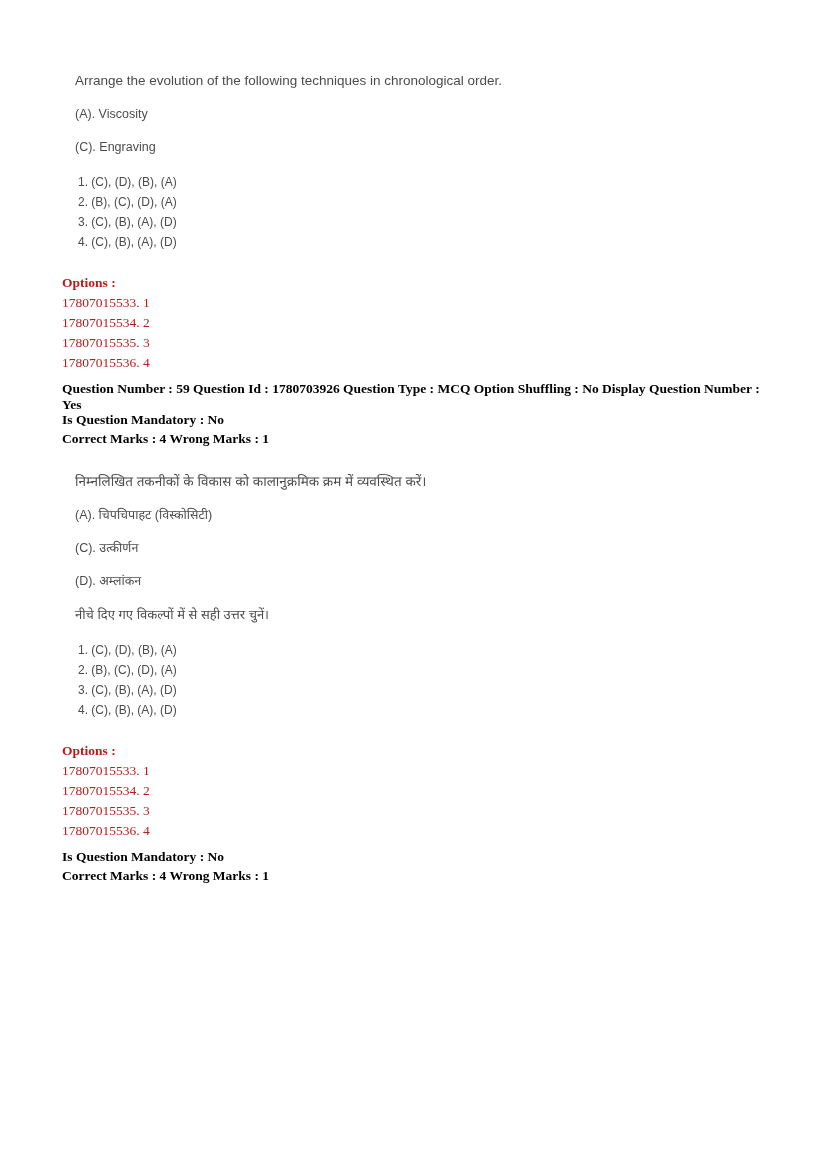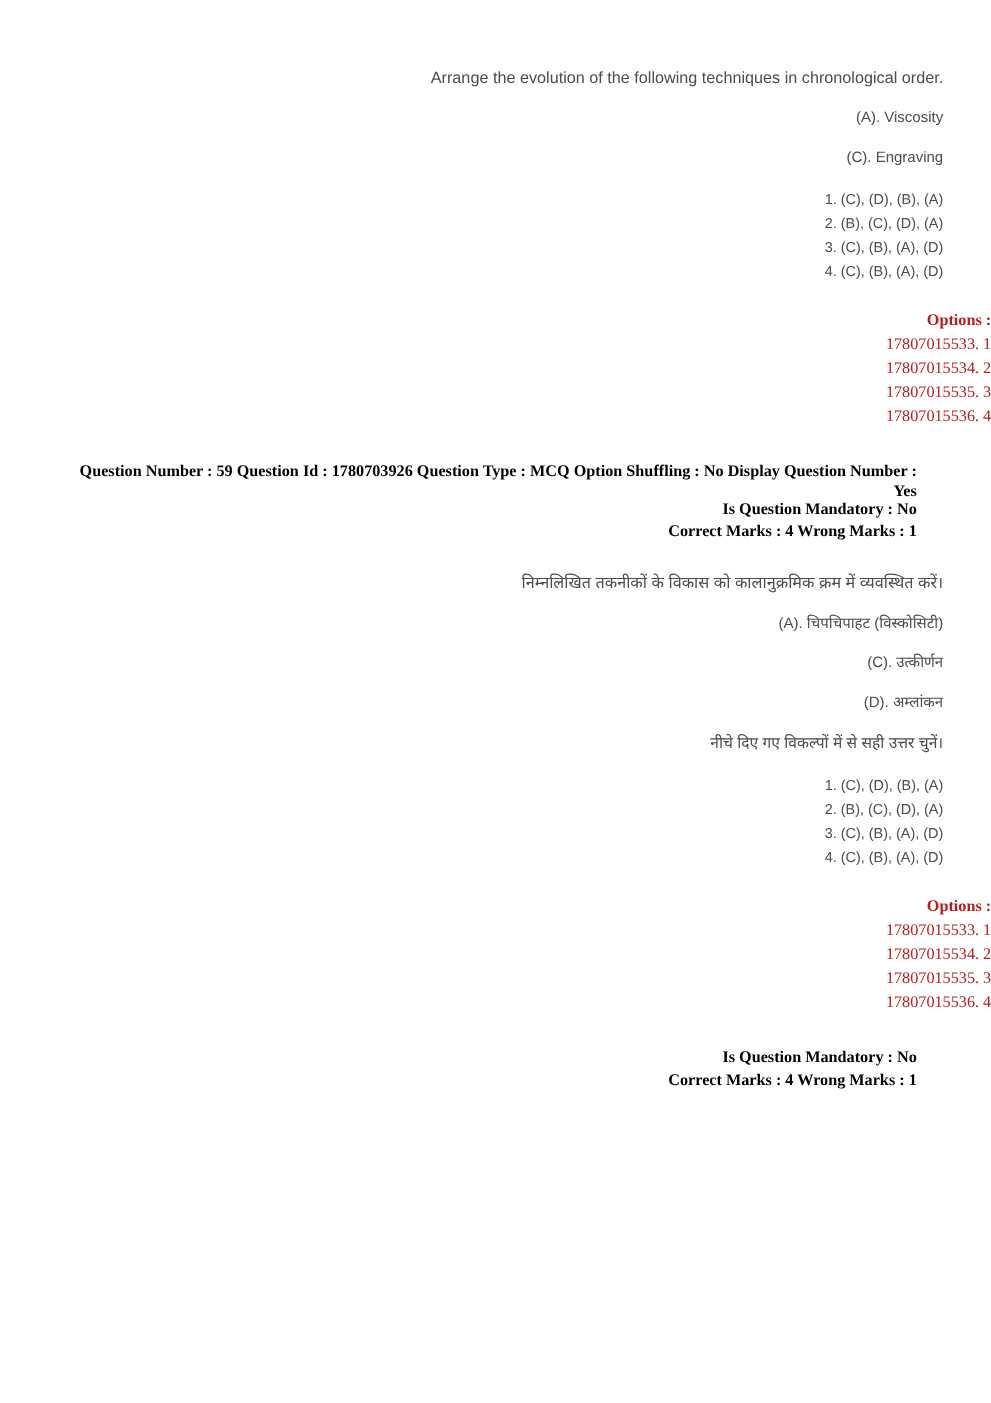--- a/index.html
+++ b/index.html
@@ -7,22 +7,21 @@
     padding: 0;
     background: #ffffff;
   }
   .page {
     position: relative;
     width: 826px;
     height: 1169px;
     background: #ffffff;
     overflow: hidden;
     box-sizing: border-box;
-    padding-top: 56px;
-    text-align: right;
+    padding-top: 72px;
   }
   
   .question-content {
     margin-left: 75px;
     margin-right: 40px;
     color: #4c4c4c;
     font-family: "Liberation Sans", "DejaVu Sans", sans-serif;
   }
   .stem {
     font-size: 13.5px;
@@ -64,21 +63,21 @@
     line-height: 20px;
     margin: 0;
   }
   .option-id {
     font-size: 13.5px;
     line-height: 20px;
     margin: 0;
   }
   
   .meta-block {
-    margin: 28px 62px 0 62px;
+    margin: 8px 62px 0 62px;
     font-family: "Liberation Serif", "DejaVu Serif", serif;
     font-weight: bold;
     color: #000000;
   }
   .meta-line {
     font-size: 13.5px;
     line-height: 15.5px;
     margin: 0;
   }
   .meta-line.marks {

